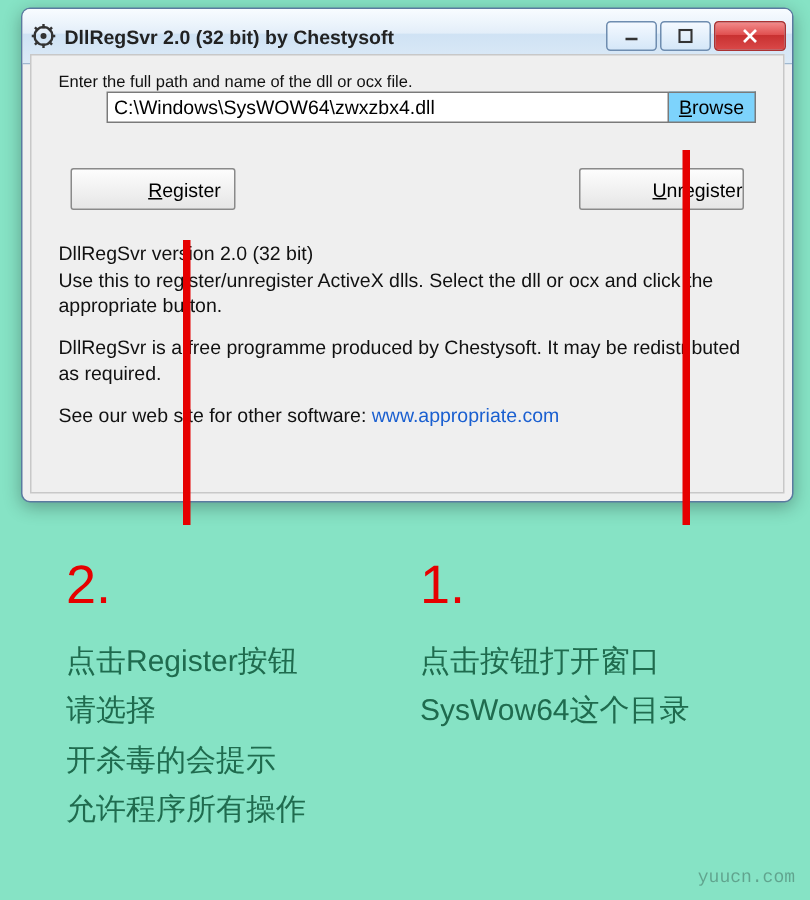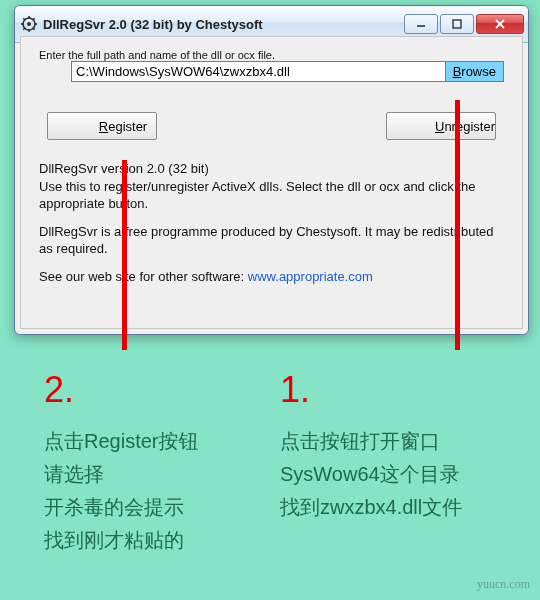--- a/index.html
+++ b/index.html
@@ -135,21 +135,21 @@
     font-weight: 400;
     margin-bottom: 6px;
   }
   .annot1 { left: 44px; top: 360px; width: 230px; }
   .annot2 { left: 280px; top: 360px; width: 250px; }
   .watermark {
     position: absolute;
     right: 10px; bottom: 8px;
     font-size: 12px;
     color: rgba(0,0,0,0.28);
-    font-family: Liberation Serif, serif;
+    font-family: Liberation Mono, monospace;
   }
 </style>
 </head>
 <body>
 
 <div class="window">
   <div class="titlebar">
     <span class="icon">
       <svg width="16" height="16" viewBox="0 0 16 16">
         <circle cx="8" cy="8" r="6" fill="none" stroke="#333" stroke-width="1.6"></circle>
@@ -216,23 +216,22 @@
 </div>
 
 <div class="redline redline1"></div>
 <div class="redline redline2"></div>
 
 <div class="annot annot1">
   <div class="num">2.</div>
   <div>点击Register按钮</div>
   <div>请选择</div>
   <div>开杀毒的会提示</div>
-  <div>找到刚才粘贴的</div>
+  <div>允许程序所有操作</div>
 </div>
 
 <div class="annot annot2">
   <div class="num">1.</div>
   <div>点击按钮打开窗口</div>
   <div>SysWow64这个目录</div>
-  <div>找到zwxzbx4.dll文件</div>
 </div>
 
 <div class="watermark">yuucn.com</div>
 
 </body></html>

